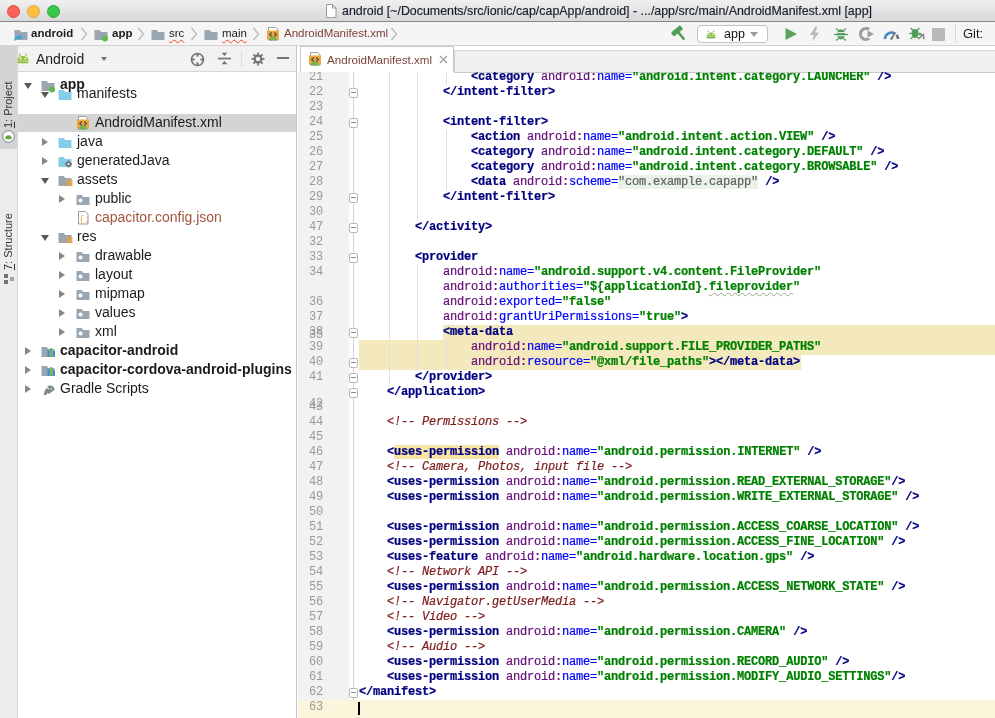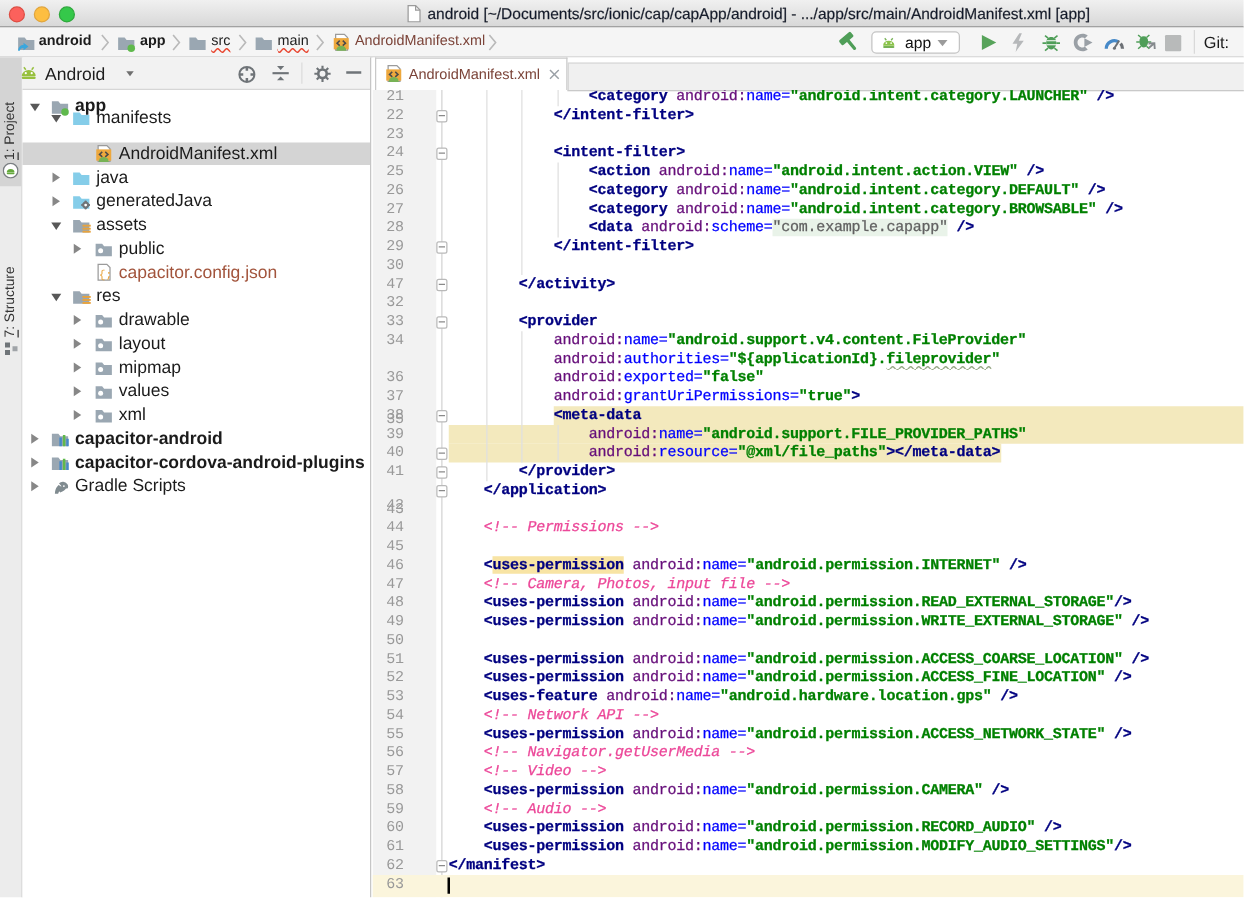--- a/index.html
+++ b/index.html
@@ -28,21 +28,21 @@
 .ticon{position:absolute;top:1px;width:16px;height:16px;}
 
 #tabstrip{left:298px;top:46px;width:697px;height:26px;background:#fff;}
 #tab{left:300px;top:46px;width:154px;height:26px;background:#fff;border:1px solid #c9c9c9;border-bottom:none;box-sizing:border-box;}
 .lnum{left:298px;width:25px;height:15px;line-height:15px;text-align:right;font-family:"Liberation Mono",monospace;font-size:12px;letter-spacing:-0.2px;color:#999999;}
 .L{left:359px;height:15px;line-height:15px;white-space:pre;font-family:"Liberation Mono",monospace;font-size:12px;letter-spacing:-0.2px;color:#000;-webkit-text-stroke:0.22px;}
 .t{color:#000080;font-weight:bold;}
 .a{color:#0000ff;}
 .n{color:#660e7a;}
 .v{color:#008000;font-weight:bold;}
-.c{color:#ec4899;font-style:italic;}
+.c{color:#7f1d1d;font-style:italic;}
 .inj{background:#e9f3e9;color:#616161;}
 .hl{background:#f8e4a4;}
 .wavygray{text-decoration:underline wavy #9aaa8a 1px;text-underline-offset:2px;}
 .guide{width:1px;background:#e0e0e0;}
 .fold{left:51px;width:9px;height:10px;background:#fff;border:1px solid #b9b9b9;border-radius:2px;box-sizing:border-box;}
 .fold:after{content:"";position:absolute;left:1px;top:3px;width:5px;height:1px;background:#8a8a8a;}
 </style>
 </head>
 <body>
 

